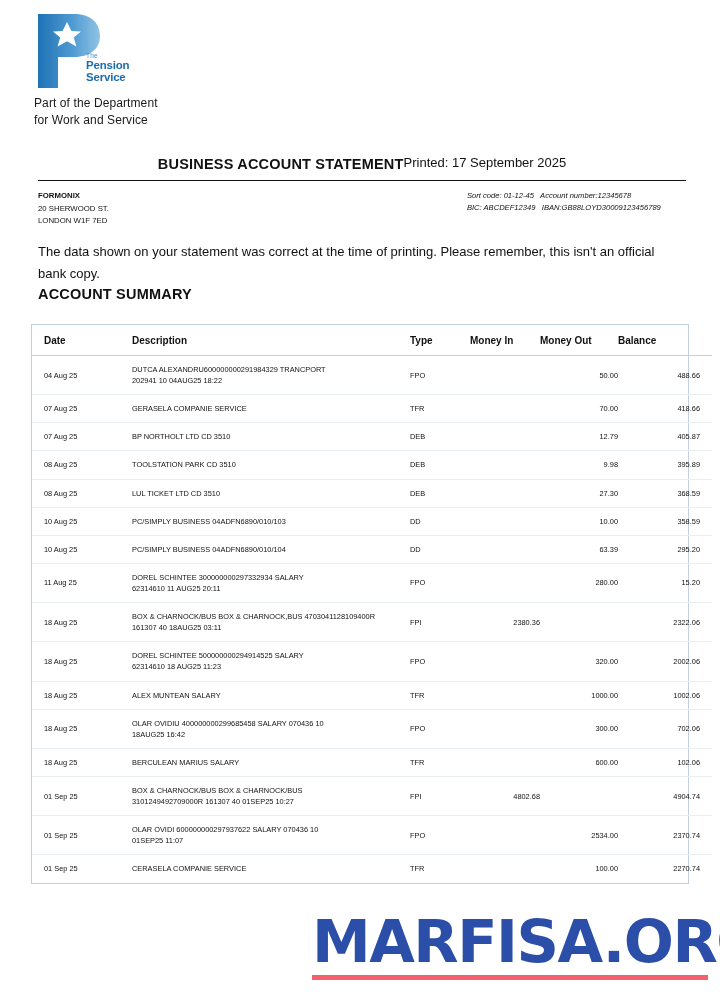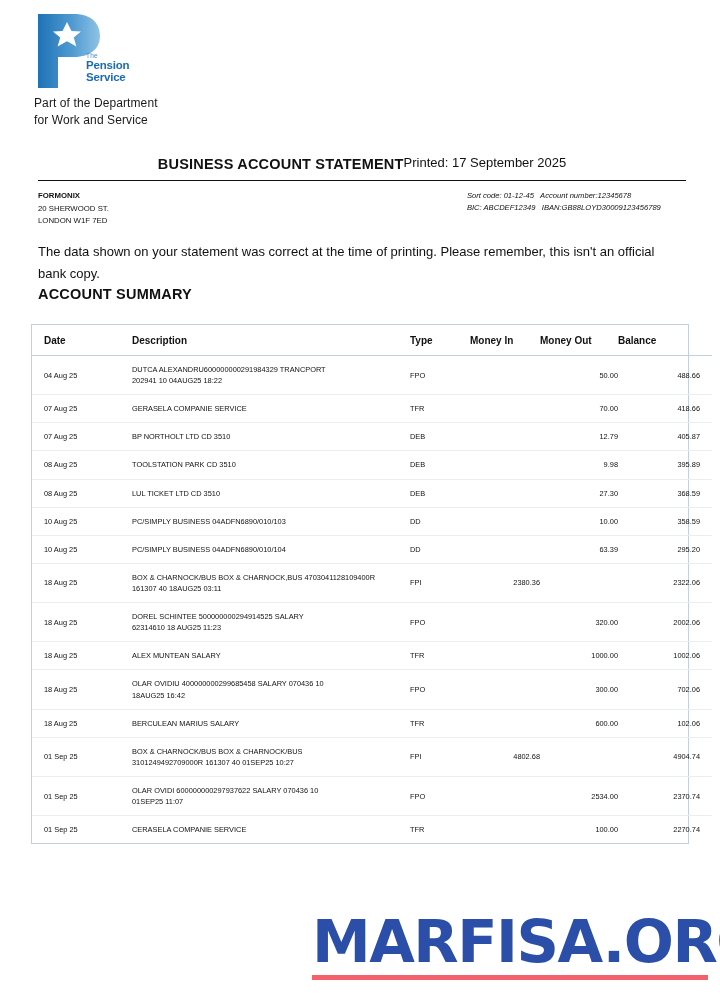--- a/index.html
+++ b/index.html
@@ -314,20 +314,28 @@
           </tr>
           <tr>
             <td class="c-date">10 Aug 25</td>
             <td class="c-desc"><span>PC/SIMPLY BUSINESS 04ADFN6890/010/104</span></td>
             <td class="c-type">DD</td>
             <td class="c-in"></td>
             <td class="c-out">63.39</td>
             <td class="c-bal">295.20</td>
           </tr>
           <tr>
+            <td class="c-date">11 Aug 25</td>
+            <td class="c-desc"><span>DOREL SCHINTEE 300000000297332934 SALARY</span><span class="desc-l2">62314610 11 AUG25 20:11</span></td>
+            <td class="c-type">FPO</td>
+            <td class="c-in"></td>
+            <td class="c-out">280.00</td>
+            <td class="c-bal">15.20</td>
+          </tr>
+          <tr>
             <td class="c-date">18 Aug 25</td>
             <td class="c-desc"><span>BOX &amp; CHARNOCK/BUS BOX &amp; CHARNOCK,BUS 4703041128109400R</span><span class="desc-l2">161307 40 18AUG25 03:11</span></td>
             <td class="c-type">FPI</td>
             <td class="c-in">2380.36</td>
             <td class="c-out"></td>
             <td class="c-bal">2322.06</td>
           </tr>
           <tr>
             <td class="c-date">18 Aug 25</td>
             <td class="c-desc"><span>DOREL SCHINTEE 500000000294914525 SALARY</span><span class="desc-l2">62314610 18 AUG25 11:23</span></td>

